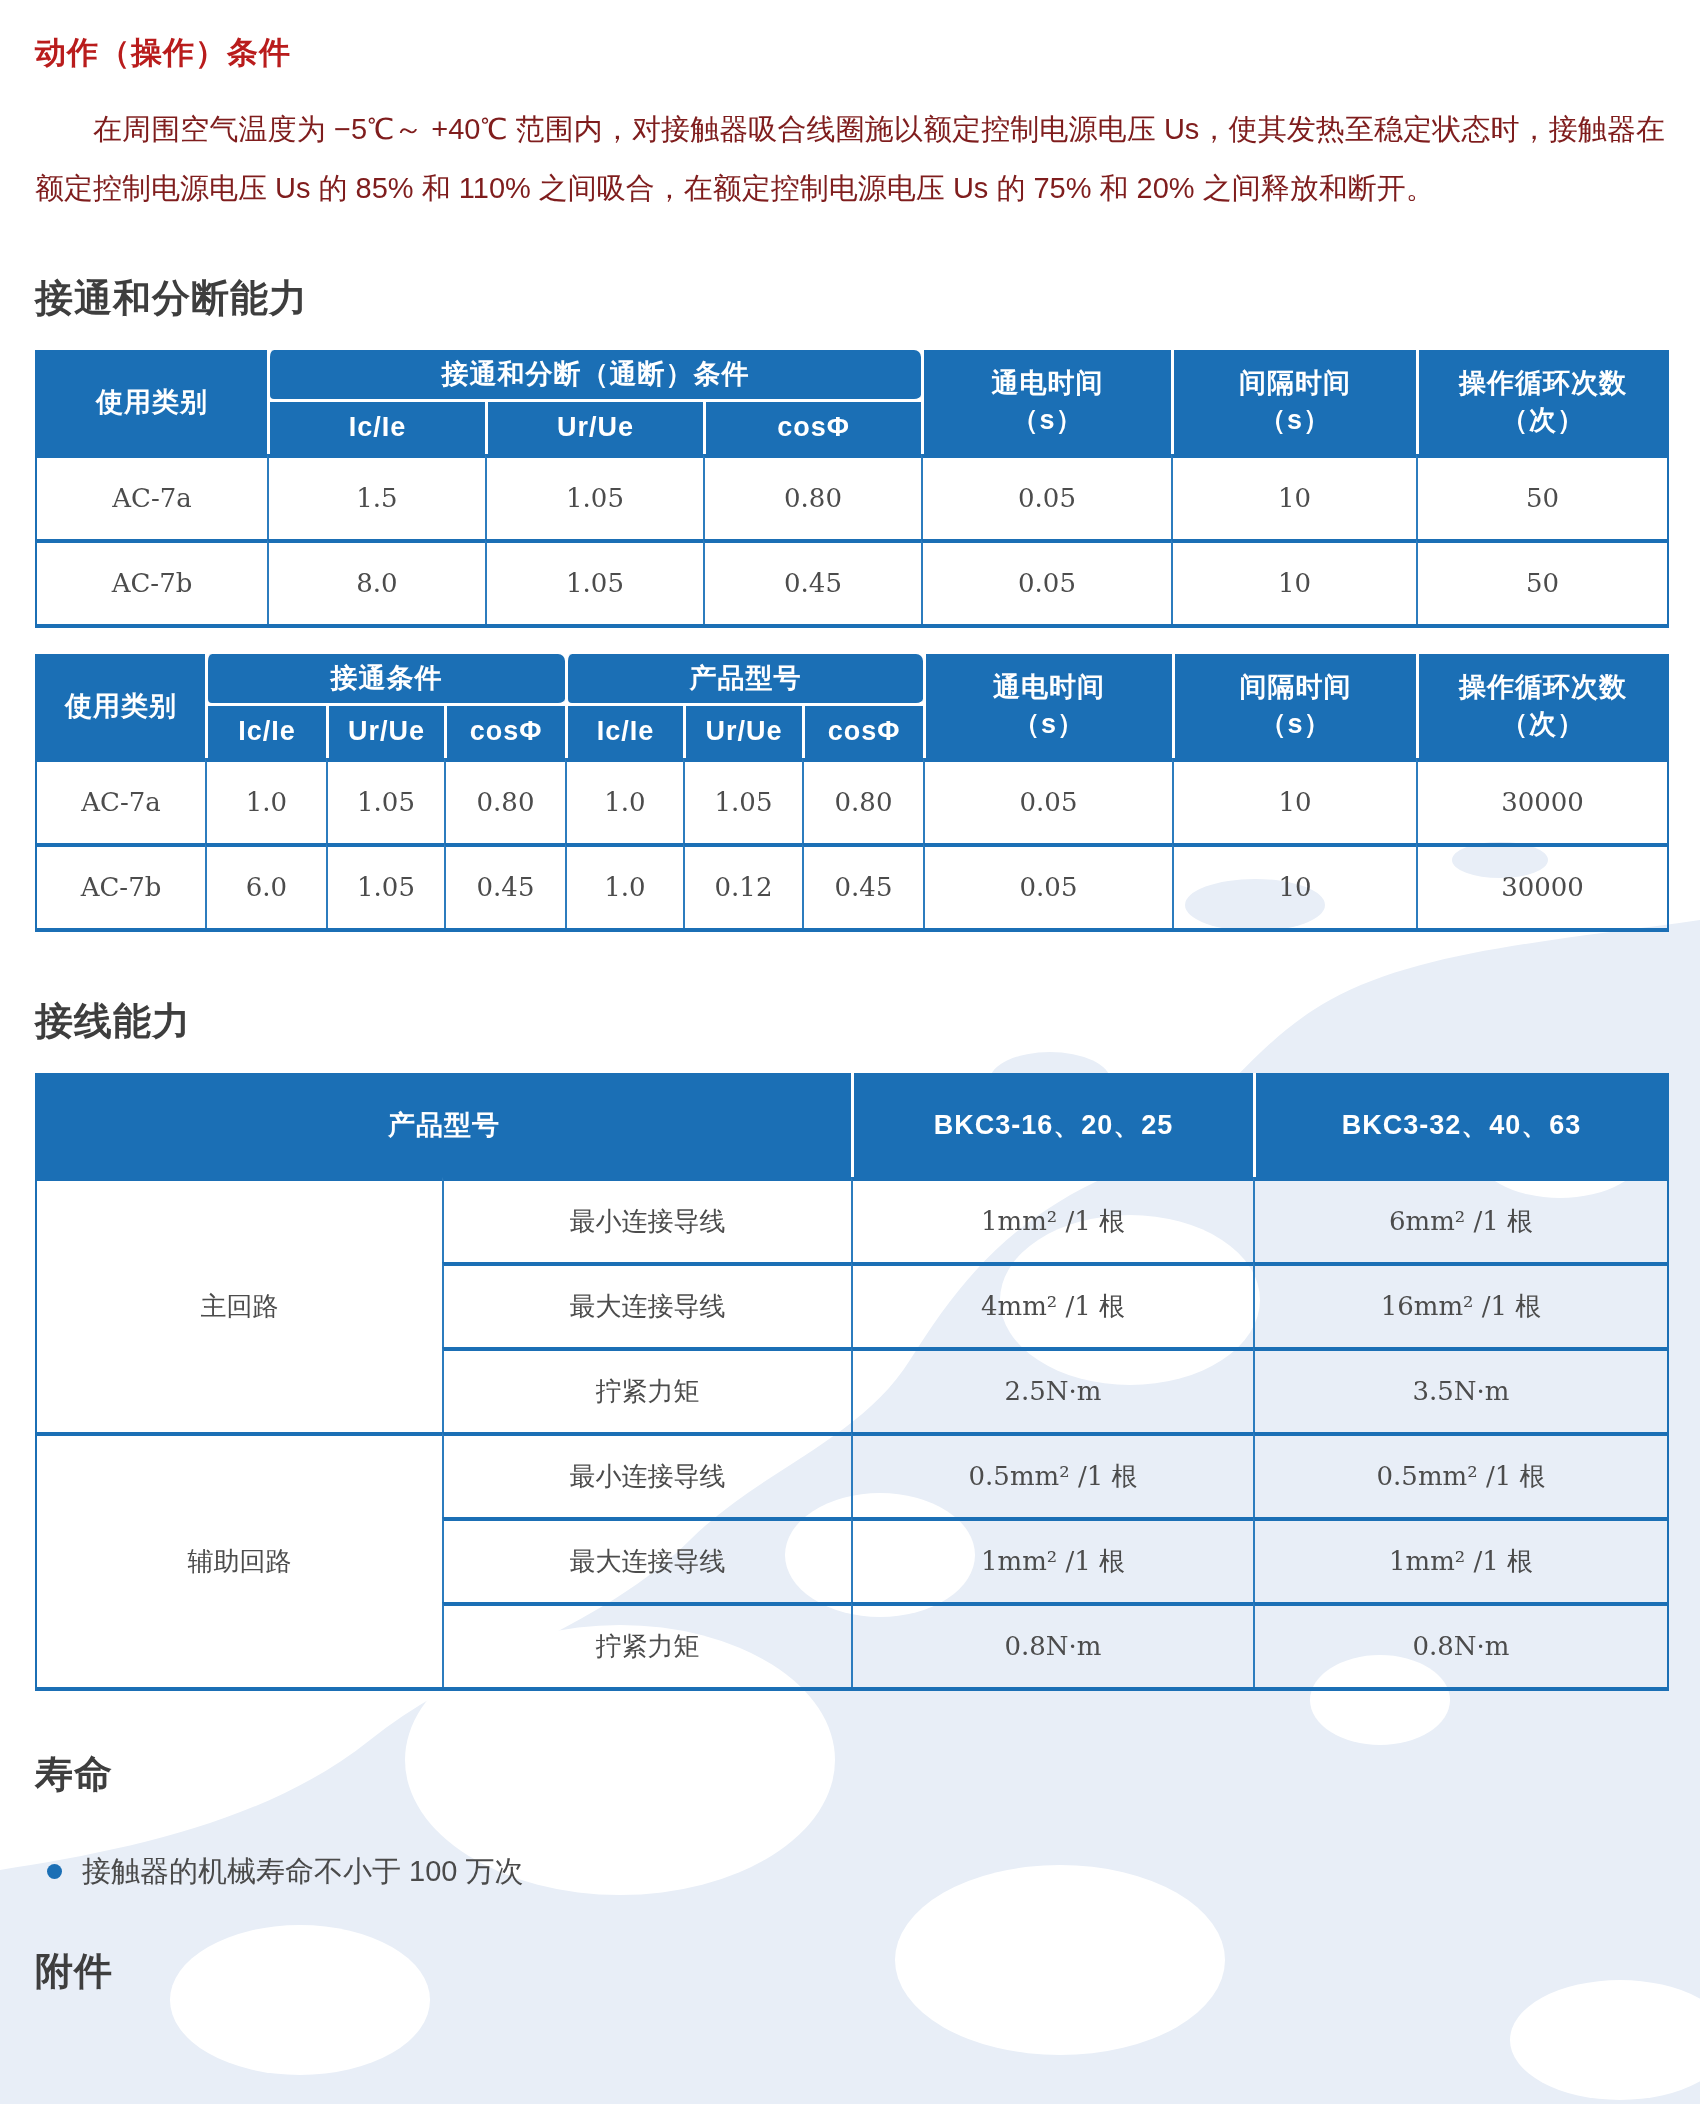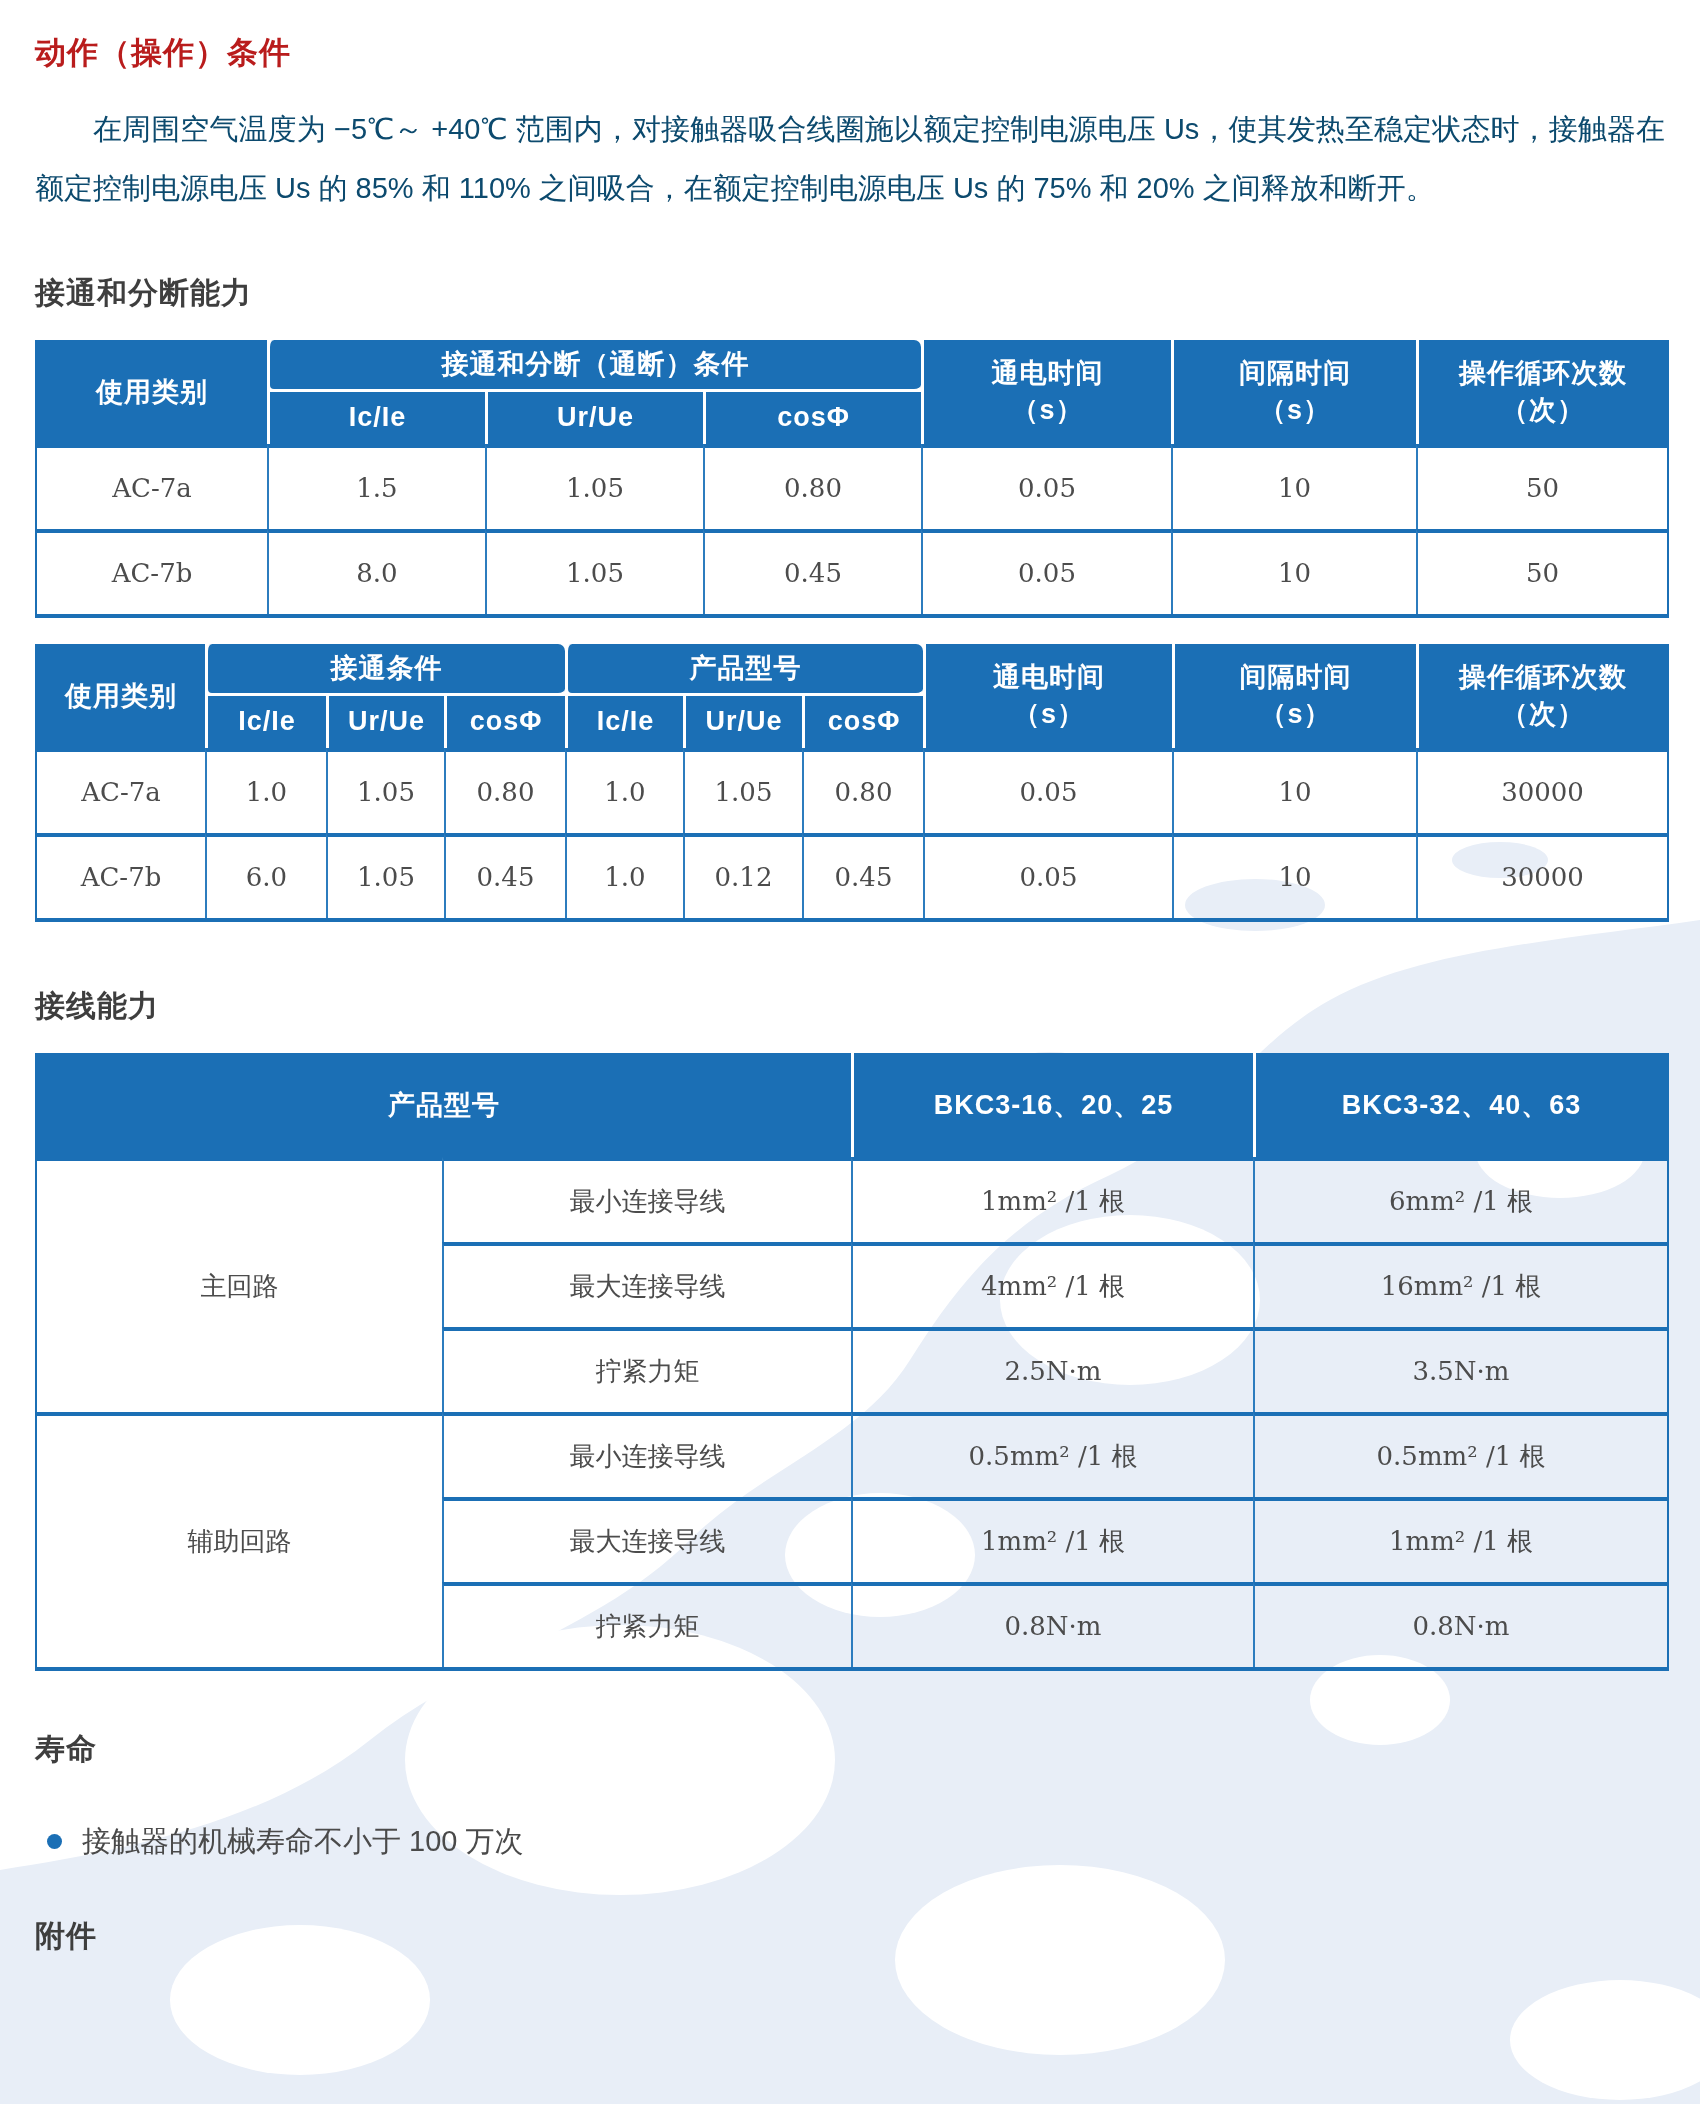--- a/index.html
+++ b/index.html
@@ -5,23 +5,23 @@
   html,body{margin:0;padding:0;background:#ffffff;}
   body{
     width:1700px;height:2104px;position:relative;overflow:hidden;
     font-family:"Liberation Sans",sans-serif;color:#4a4a4a;
   }
   
   .watermark{position:absolute;top:0;left:0;width:1700px;height:2104px;z-index:0;}
   
   .content{position:relative;z-index:1;padding:24px 35px 0 35px;}
   .h-main{font-size:31px;font-weight:bold;color:#b91c1c;margin:8px 0 0 0;letter-spacing:1px;}
-  .h-sec{font-size:30px;font-weight:bold;color:#3e3e3e;letter-spacing:1px;}
+  .h-sec{font-size:38px;font-weight:bold;color:#3e3e3e;letter-spacing:1px;}
   .intro{
-    font-size:29px;line-height:2.05;color:#0c4a6e;text-indent:2em;
+    font-size:29px;line-height:2.05;color:#7f1d1d;text-indent:2em;
     text-align:justify;margin-top:26px;
   }
   .mt-sec1{margin-top:54px;}
   .mt-sec2{margin-top:68px;}
   .mt-sec3{margin-top:64px;}
   .mt-sec4{margin-top:58px;}
   .mt-sec5{margin-top:54px;}
   
   table.tbl{
     width:1630px;margin-top:26px;

